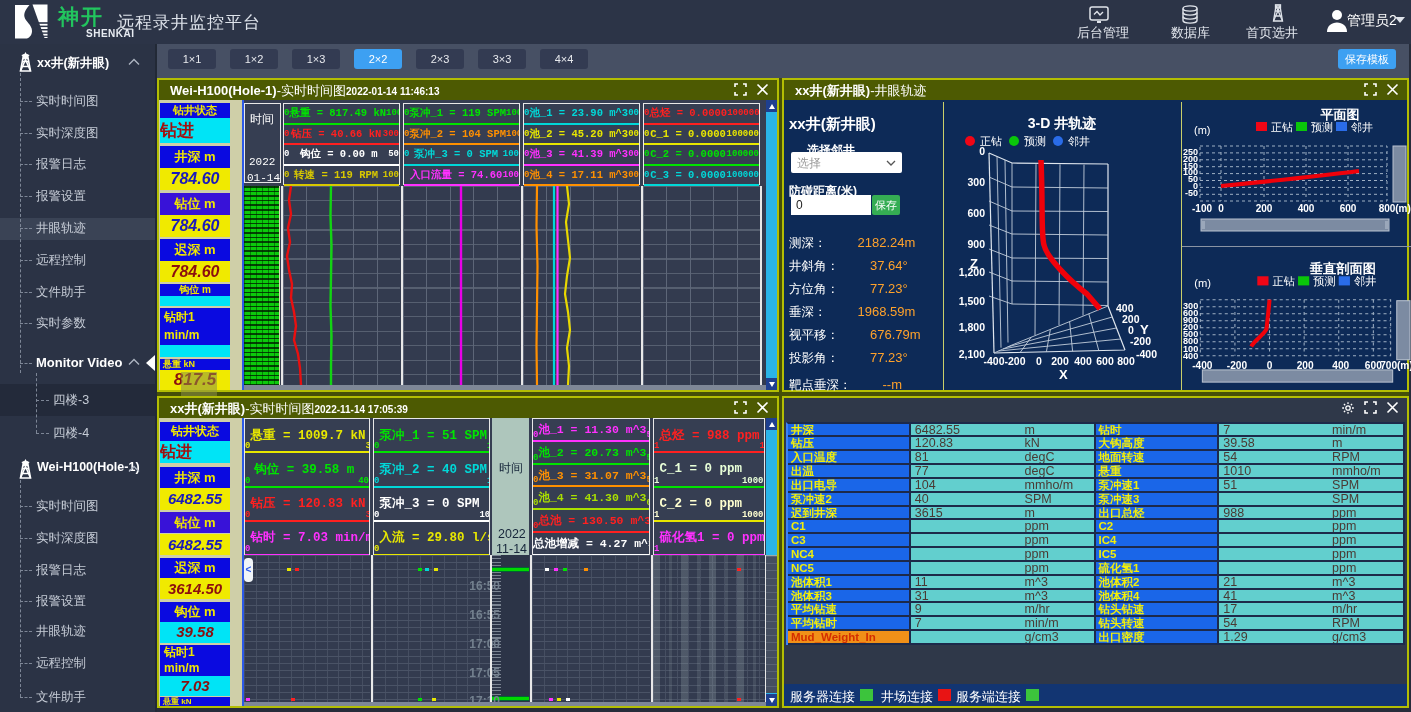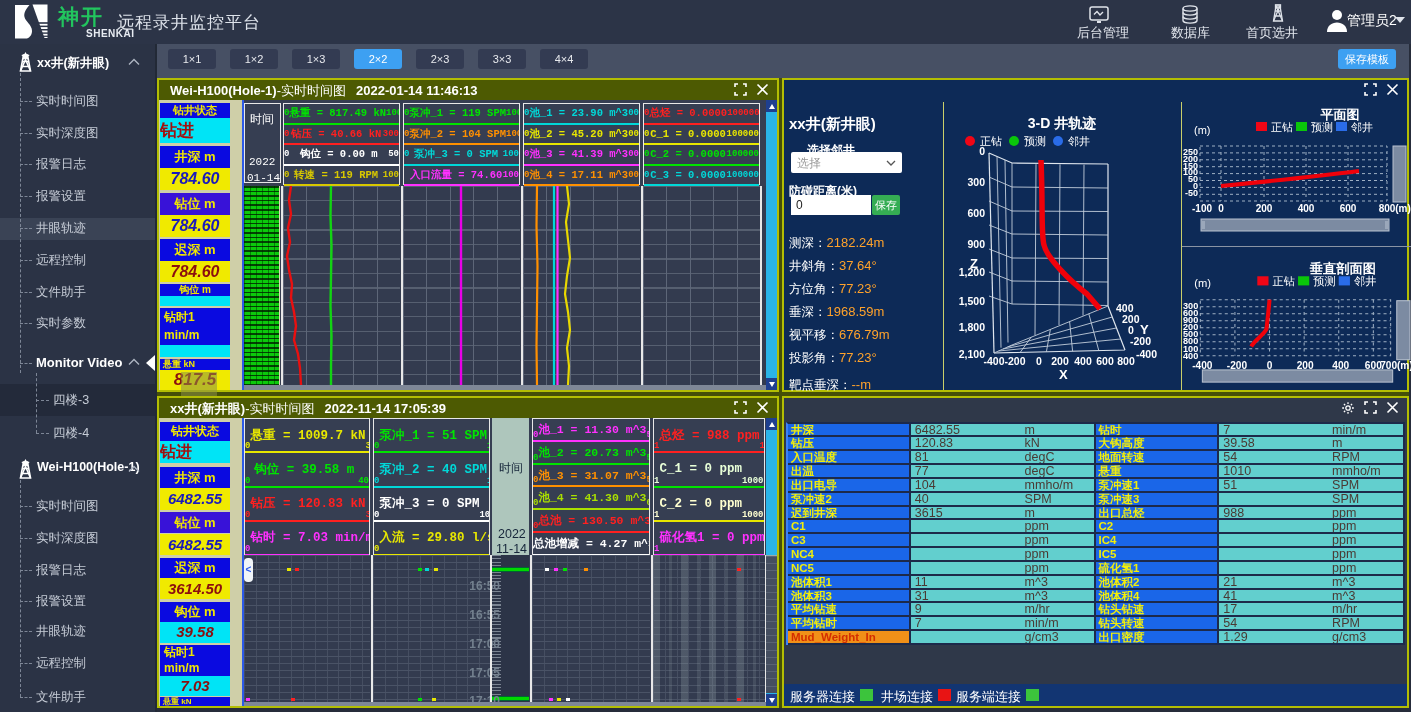--- a/index.html
+++ b/index.html
@@ -7,21 +7,21 @@
 .abs{position:absolute;}
 #topbar{position:absolute;left:0;top:0;width:1411px;height:44px;background:#2c3447;}
 #sidebar{position:absolute;left:0;top:44px;width:157px;height:668px;background:#2b3345;border-right:2px solid #222936;}
 #main{position:absolute;left:157px;top:44px;width:1254px;height:668px;background:#475064;}
 .btn{position:absolute;top:5px;width:48px;height:20px;background:#333b52;border-radius:3px;color:#e8eaee;font-size:11px;text-align:center;line-height:20px;}
 .btn.sel{background:#3da0f2;color:#fff;}
 .panel{position:absolute;border:2px solid #b3be03;background:#363e52;}
 .ptitle{position:absolute;left:0;top:0;width:100%;height:20px;background:#4d5a02;color:#fff;line-height:20px;white-space:nowrap;overflow:hidden;}
 .ptitle b{font-size:13px;font-weight:bold;padding-left:11px;}
 .ptitle span{font-size:13px;}
-.ptitle small{font-size:13px;font-weight:bold;padding-left:10px;text-align:center;}
+.ptitle small{font-size:10px;font-weight:bold;padding-left:0;text-align:center;}
 .picons{position:absolute;top:3px;right:8px;height:14px;display:flex;gap:9px;color:#fff;}
 
 .lc{position:absolute;left:0;top:20px;width:73px;background:#cfcfa8;}
 .lcb{position:absolute;left:1px;width:70px;overflow:hidden;white-space:nowrap;}
 .lbl{background:#0a0ae0;color:#f0e600;font-weight:bold;}
 .lbl2{background:#3812d8;color:#f0e600;font-weight:bold;}
 .cy{background:#00e4f6;}
 .yl{background:#f0ea00;}
 .vb{color:#1a1abc;font-weight:bold;font-style:italic;text-align:center;}
 .vr{color:#8b0f0f;font-weight:bold;font-style:italic;text-align:center;}
@@ -36,21 +36,21 @@
 #p1 .thdr{border:1px solid #e8e8e8;}
 .trow{position:relative;height:20.5px;font-family:"Liberation Mono",monospace;font-size:10.5px;font-weight:bold;display:flex;align-items:center;border-bottom:2px solid;white-space:nowrap;overflow:hidden;}
 .trow i{font-style:normal;font-size:9px;flex:0 0 auto;}
 .trow u{text-decoration:none;flex:1 1 auto;text-align:center;}
 .greenstrip{background-color:#0cc80c;background-image:repeating-linear-gradient(to bottom,rgba(0,30,0,.8) 0 1.6px,transparent 1.6px 4.6px),repeating-linear-gradient(to right,rgba(0,70,0,.55) 0 1px,transparent 1px 6px);border-right:1px solid #d8d8b0;}
 .track{background-color:#333b4f;background-image:repeating-linear-gradient(to right,#5d6678 0 1px,transparent 1px 23.4px),repeating-linear-gradient(to bottom,#565f70 0 1px,transparent 1px 14.5px);}
 .sbtn{position:absolute;left:0;width:9px;height:12px;background:#2f9df5;display:flex;align-items:center;justify-content:center;}
 .tri-up{width:0;height:0;border-left:3.5px solid transparent;border-right:3.5px solid transparent;border-bottom:5px solid #fff;}
 .tri-dn{width:0;height:0;border-left:3.5px solid transparent;border-right:3.5px solid transparent;border-top:5px solid #fff;}
 .p2i{position:absolute;left:5px;color:#fff;font-size:12.5px;white-space:nowrap;}
-.p2i em{font-style:normal;color:#ffa22b;font-size:13px;}
+.p2i em{font-style:normal;color:#ffa22b;font-size:13px;margin-left:31px;}
 .thdr3{position:absolute;top:20px;height:137px;border:1px solid #e8e8e8;background:#363e52;}
 .trow3{position:relative;height:34.25px;font-family:"Liberation Mono",monospace;font-size:12.5px;font-weight:bold;display:flex;align-items:center;border-bottom:2px solid;white-space:nowrap;overflow:hidden;}
 .trow3.six{height:22.83px;font-size:11.5px;}
 .trow3 i{font-style:normal;font-size:9px;flex:0 0 auto;align-self:flex-end;}
 .trow3 u{text-decoration:none;flex:1 1 auto;text-align:center;}
 .track3{background-color:#333b4f;background-image:repeating-linear-gradient(to bottom,#4a5366 0 1px,transparent 1px 7.2px),repeating-linear-gradient(to right,rgba(93,102,120,0.45) 0 1px,transparent 1px 11.8px);}
 .tlab{position:absolute;left:300px;width:41px;text-align:right;color:#73808e;font-weight:bold;font-size:12px;}
 .dots{position:absolute;left:0;top:0;width:0;height:0;}
 .dots b{position:absolute;width:4px;height:3px;}
 .prow{display:flex;height:13.85px;line-height:11.5px;}
@@ -356,20 +356,21 @@
   <div class="abs" style="left:607px;top:20px;width:11px;height:290px;background:#2ab4e8;">
     <div class="sbtn" style="top:0;width:11px;background:#1e3f8f;">
         <div class="tri-up"></div>
       </div>
     <div class="sbtn" style="bottom:0;width:11px;background:#1e3f8f;">
         <div class="tri-dn"></div>
       </div>
   </div>
 </div>
 <div class="panel" id="p2" style="left:782px;top:78px;width:627px;height:314px;background:#0d2a57;">
+  <div class="ptitle" style="background:#4d5a02;"><b>xx井(新井眼)</b><span>-井眼轨迹</span></div>
   <div class="picons">
       <svg width="13" height="13" viewBox="0 0 13 13">
         <g stroke="#fff" stroke-width="1.6" fill="none">
           <path d="M1 4 V1 h3 M9 1 h3 v3 M12 9 v3 H9 M4 12 H1 V9"></path>
         </g>
       </svg>
       <svg width="13" height="13" viewBox="0 0 13 13">
         <g stroke="#fff" stroke-width="1.6">
           <path d="M1.5 1.5 L11.5 11.5 M11.5 1.5 L1.5 11.5"></path>
         </g>

